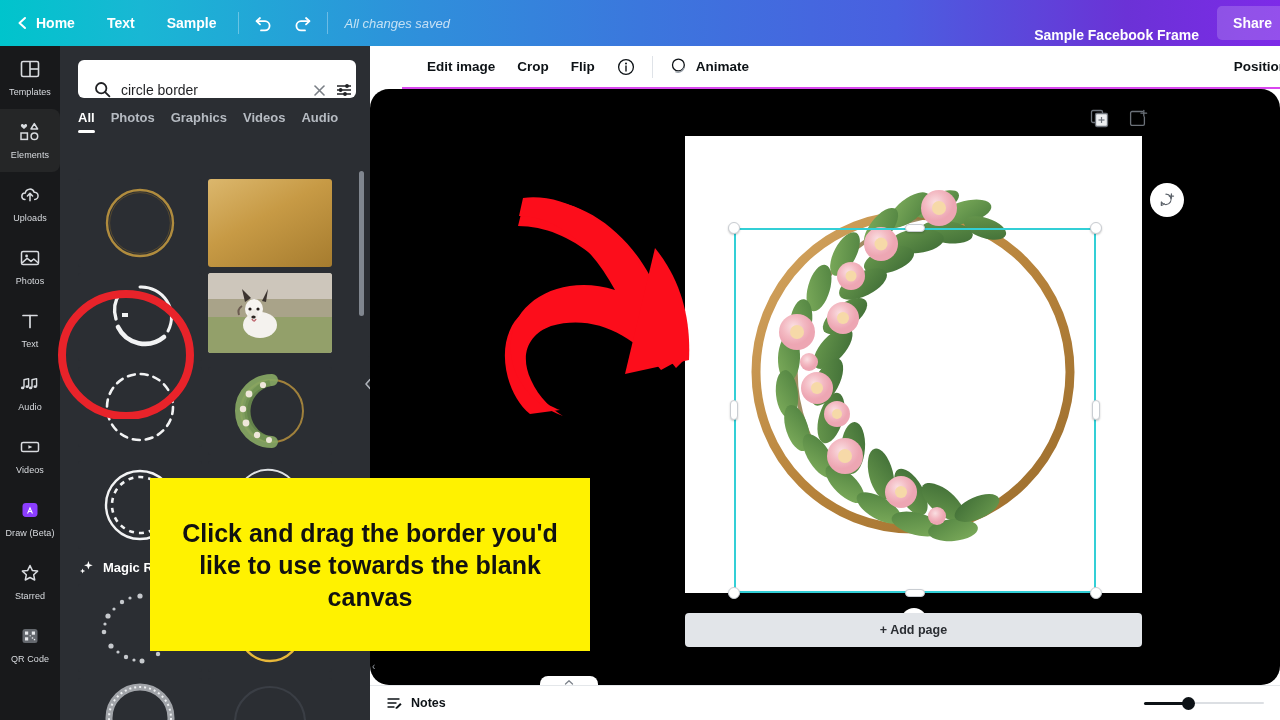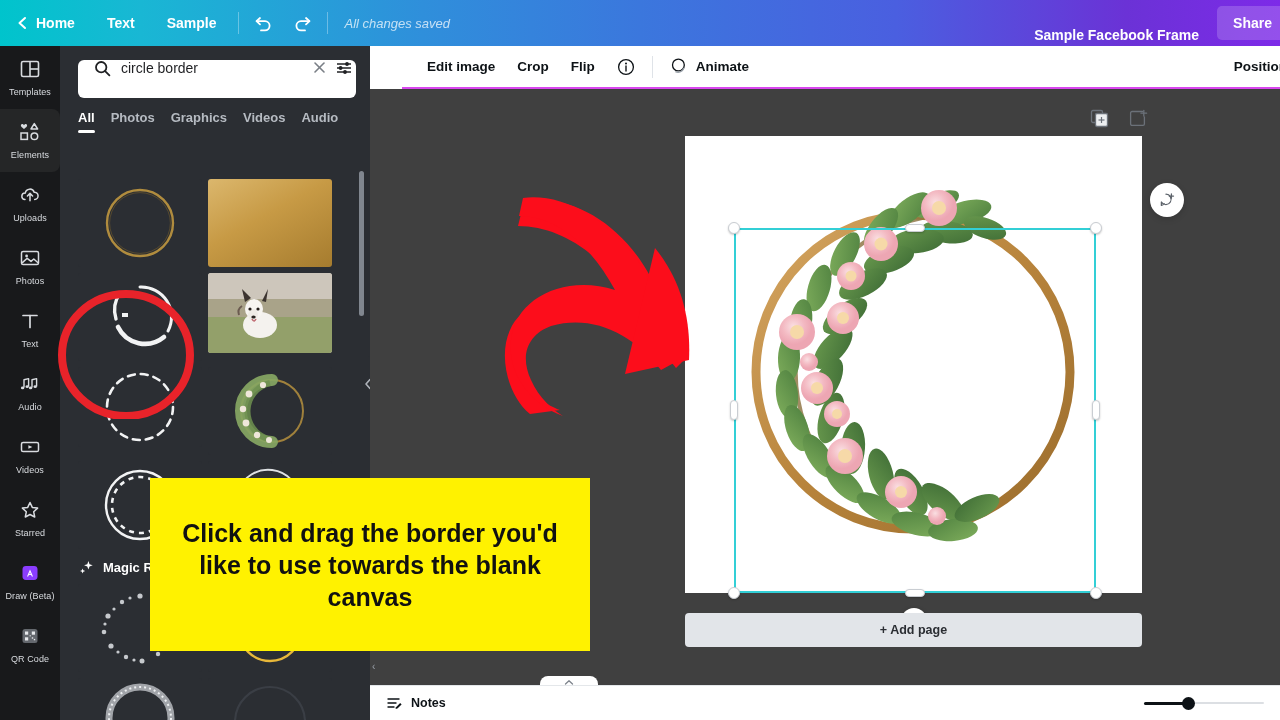--- a/index.html
+++ b/index.html
@@ -62,21 +62,21 @@
   .rail-ic { display: block; }
 
   
   .panel {
     position: absolute; left: 60px; top: 46px; width: 310px; height: 674px;
     background: #2b2e33; overflow: hidden;
   }
   .search-wrap { padding: 14px 14px 0 18px; }
   .searchbar {
     height: 38px; background: #fff; border-radius: 6px;
-    display: flex; align-items: flex-start; padding: 0 8px 0 12px;
+    display: flex; align-items: flex-end; padding: 0 8px 0 12px;
   }
   .search-input {
     flex: 1; border: 0; outline: none; font-size: 14px; color: #1f2023;
     font-family: "Liberation Sans", sans-serif; background: transparent;
     padding: 0 6px;
   }
   .search-ic { cursor: pointer; display: flex; align-items: center; padding: 0 4px; }
 
   .tabs { display: flex; gap: 16px; padding: 12px 0 0 18px; }
   .tab {
@@ -131,21 +131,22 @@
     font-size: 13.5px; color: #0d1216; font-weight: bold;
     padding: 0 11px; cursor: pointer; white-space: nowrap;
     display: flex; align-items: center; gap: 7px;
   }
   .et-sep { width: 1px; height: 22px; background: #dfe3e8; margin: 0 6px; }
   .et-spacer { flex: 1; }
 
   
   .stage {
     position: absolute; left: 370px; top: 89px; width: 910px; height: 596px;
-    background: #404040;
+    background: #000000;
+    border-radius: 19px;
   }
   .page-ic-row {
     position: absolute; right: 132px; top: 20px; display: flex; gap: 20px;
   }
   .page-ic { cursor: pointer; display: block; }
 
   .canvas {
     position: absolute; left: 315px; top: 47px; width: 457px; height: 457px;
     background: #fff;
   }
@@ -314,32 +315,32 @@
       <svg class="rail-ic" width="22" height="22" viewBox="0 0 22 22">
         <rect x="2.5" y="6.5" width="17" height="9" rx="1.6" stroke="#d9dce0" stroke-width="1.5" fill="none"></rect>
         <path d="M9.4 9.2 L13.4 11 L9.4 12.8 z" fill="#d9dce0"></path>
       </svg>
       <div class="rail-label">Videos</div>
     </div>
 
 
     <div class="rail-item">
       <svg class="rail-ic" width="22" height="22" viewBox="0 0 22 22">
-        <path d="M11 3.5 L13.3 8.4 L18.6 9.1 L14.7 12.8 L15.7 18 L11 15.5 L6.3 18 L7.3 12.8 L3.4 9.1 L8.7 8.4 z" stroke="#d9dce0" stroke-width="1.5" fill="none" stroke-linejoin="round"></path>
-      </svg>
-      <div class="rail-label">Starred</div>
-    </div>
-
-    <div class="rail-item">
-      <svg class="rail-ic" width="22" height="22" viewBox="0 0 22 22">
         <rect x="3.5" y="4" width="15" height="14" rx="3.4" fill="#8b3dff"></rect>
         <path d="M11 7.6 L14 14.4 H12.8 L11 10.2 L9.2 14.4 H8 z" fill="#fff"></path>
         <line x1="9.1" y1="12.4" x2="12.9" y2="12.4" stroke="#fff" stroke-width="1.1"></line>
       </svg>
       <div class="rail-label">Draw (Beta)</div>
+    </div>
+
+    <div class="rail-item">
+      <svg class="rail-ic" width="22" height="22" viewBox="0 0 22 22">
+        <path d="M11 3.5 L13.3 8.4 L18.6 9.1 L14.7 12.8 L15.7 18 L11 15.5 L6.3 18 L7.3 12.8 L3.4 9.1 L8.7 8.4 z" stroke="#d9dce0" stroke-width="1.5" fill="none" stroke-linejoin="round"></path>
+      </svg>
+      <div class="rail-label">Starred</div>
     </div>
 
     <div class="rail-item">
       <svg class="rail-ic" width="22" height="22" viewBox="0 0 22 22">
         <rect x="3.5" y="4" width="15" height="14" rx="2.5" fill="#64686e"></rect>
         <g fill="#e7e9ec">
           <rect x="6" y="6.5" width="3.2" height="3.2"></rect>
             <rect x="12.8" y="6.5" width="3.2" height="3.2"></rect>
           <rect x="6" y="12.3" width="3.2" height="3.2"></rect>
           <rect x="12.8" y="12.3" width="1.4" height="1.4"></rect>

